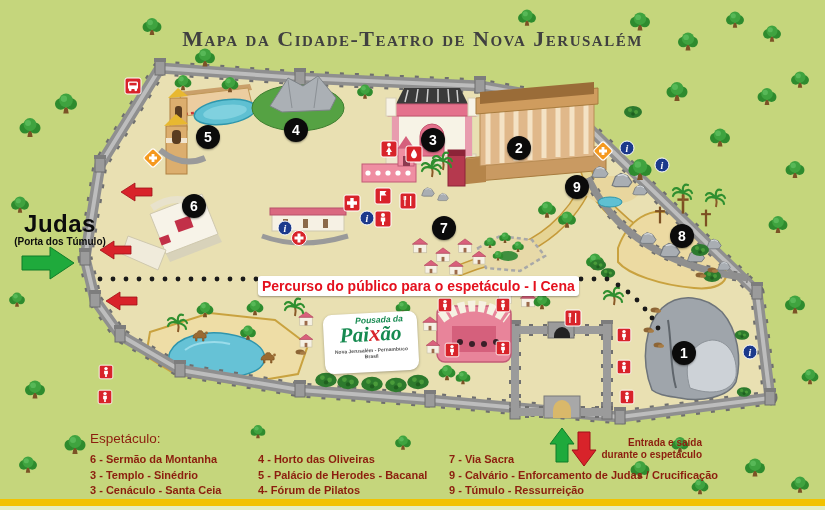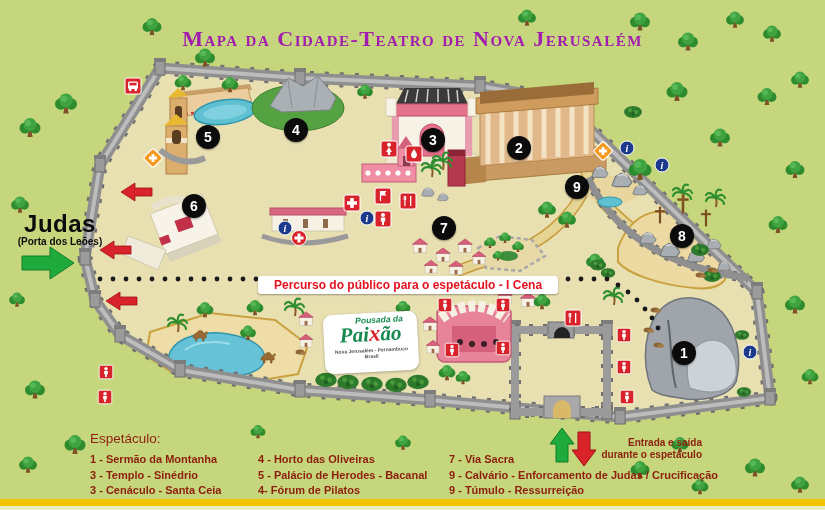--- a/index.html
+++ b/index.html
@@ -1,26 +1,26 @@
 <!DOCTYPE html>
 <html><head>
 <meta charset="utf-8">
 <style>
   html,body{margin:0;padding:0;background:#eee;}
   .stage{position:relative;width:825px;height:510px;background:#c5d67c;overflow:hidden;
          font-family:"Liberation Sans",sans-serif;margin:0 auto;}
   svg.map{position:absolute;left:0;top:0;}
   .title{position:absolute;top:26px;left:0;width:100%;text-align:center;
          font-family:"Liberation Serif",serif;font-variant:small-caps;font-weight:bold;
-         font-size:22px;letter-spacing:1.5px;color:#a21caf;}
+         font-size:22px;letter-spacing:1.5px;color:#404040;}
   .acesso{position:absolute;left:4px;top:212px;width:112px;text-align:center;color:#0c0c0c;}
   .acesso .a1{font-size:24px;font-weight:800;letter-spacing:.5px;line-height:24px;}
   .acesso .a2{font-size:10px;font-weight:bold;margin-top:0;}
   .banner{position:absolute;left:258px;top:276px;background:#ffffff;border-radius:3px;
-          padding:2px 16px;font-size:12px;font-weight:bold;color:#e4111e;
+          padding:2px 4px;font-size:14px;font-weight:bold;color:#e4111e;
           box-shadow:0 1px 2px rgba(0,0,0,.35);white-space:nowrap;}
   .pousada{position:absolute;left:324px;top:313px;width:94px;height:56px;background:#fff;
            border-radius:9px;transform:rotate(-3deg);box-shadow:0 1px 3px rgba(0,0,0,.3);
            text-align:center;padding-top:3px;}
   .p-top{font-size:8.5px;color:#168a50;font-style:italic;font-weight:bold;
          text-align:right;padding-right:14px;line-height:9px;}
   .p-main{font-family:"Liberation Serif",serif;font-style:italic;font-weight:bold;
           font-size:21px;color:#168a50;line-height:19px;margin-top:-1px;}
   .p-x{color:#d8232a;font-size:23px;}
   .p-sub{font-size:5px;color:#555;font-weight:bold;line-height:6px;margin-top:3px;}
@@ -593,35 +593,35 @@
     <path d="M106,301 l14,-9 v5 h17 v8 h-17 v5 Z" fill="#d8232a" stroke="#a01018" stroke-width="0.8"></path>
     <path d="M562,428 l12,16 h-6 v18 h-12 v-18 h-6 Z" fill="#1faa3c" stroke="#0e7d28"></path>
     <path d="M584,466 l12,-16 h-6 v-18 h-12 v18 h-6 Z" fill="#d8232a" stroke="#a01018"></path>
   </g>
 </svg>
 
 <div class="title">Mapa da Cidade-Teatro de Nova Jerusalém</div>
 
 <div class="acesso">
   <div class="a1">Judas</div>
-  <div class="a2">(Porta dos Leões)</div>
+  <div class="a2">(Porta dos Túmulo)</div>
 </div>
 
 <div class="banner">Percurso do público para o espetáculo - I Cena</div>
 
 <div class="pousada">
   <div class="p-top">Pousada da</div>
   <div class="p-main"><span>Pai</span><span class="p-x">x</span><span>ão</span></div>
   <div class="p-sub">Nova Jerusalém - Pernambuco</div>
   <div class="p-sub2">Brasil</div>
 </div>
 
 <div class="legend-heading">Espetáculo:</div>
 <div class="legend-col lc1">
-  <div>1 - Sermão da Montanha</div>
+  <div>6 - Sermão da Montanha</div>
   <div>3 - Templo - Sinédrio</div>
   <div>3 - Cenáculo - Santa Ceia</div>
 </div>
 <div class="legend-col lc2">
   <div>4 - Horto das Oliveiras</div>
   <div>5 - Palácio de Herodes - Bacanal</div>
   <div>4- Fórum de Pilatos</div>
 </div>
 <div class="legend-col lc3">
   <div>7 - Via Sacra</div>

